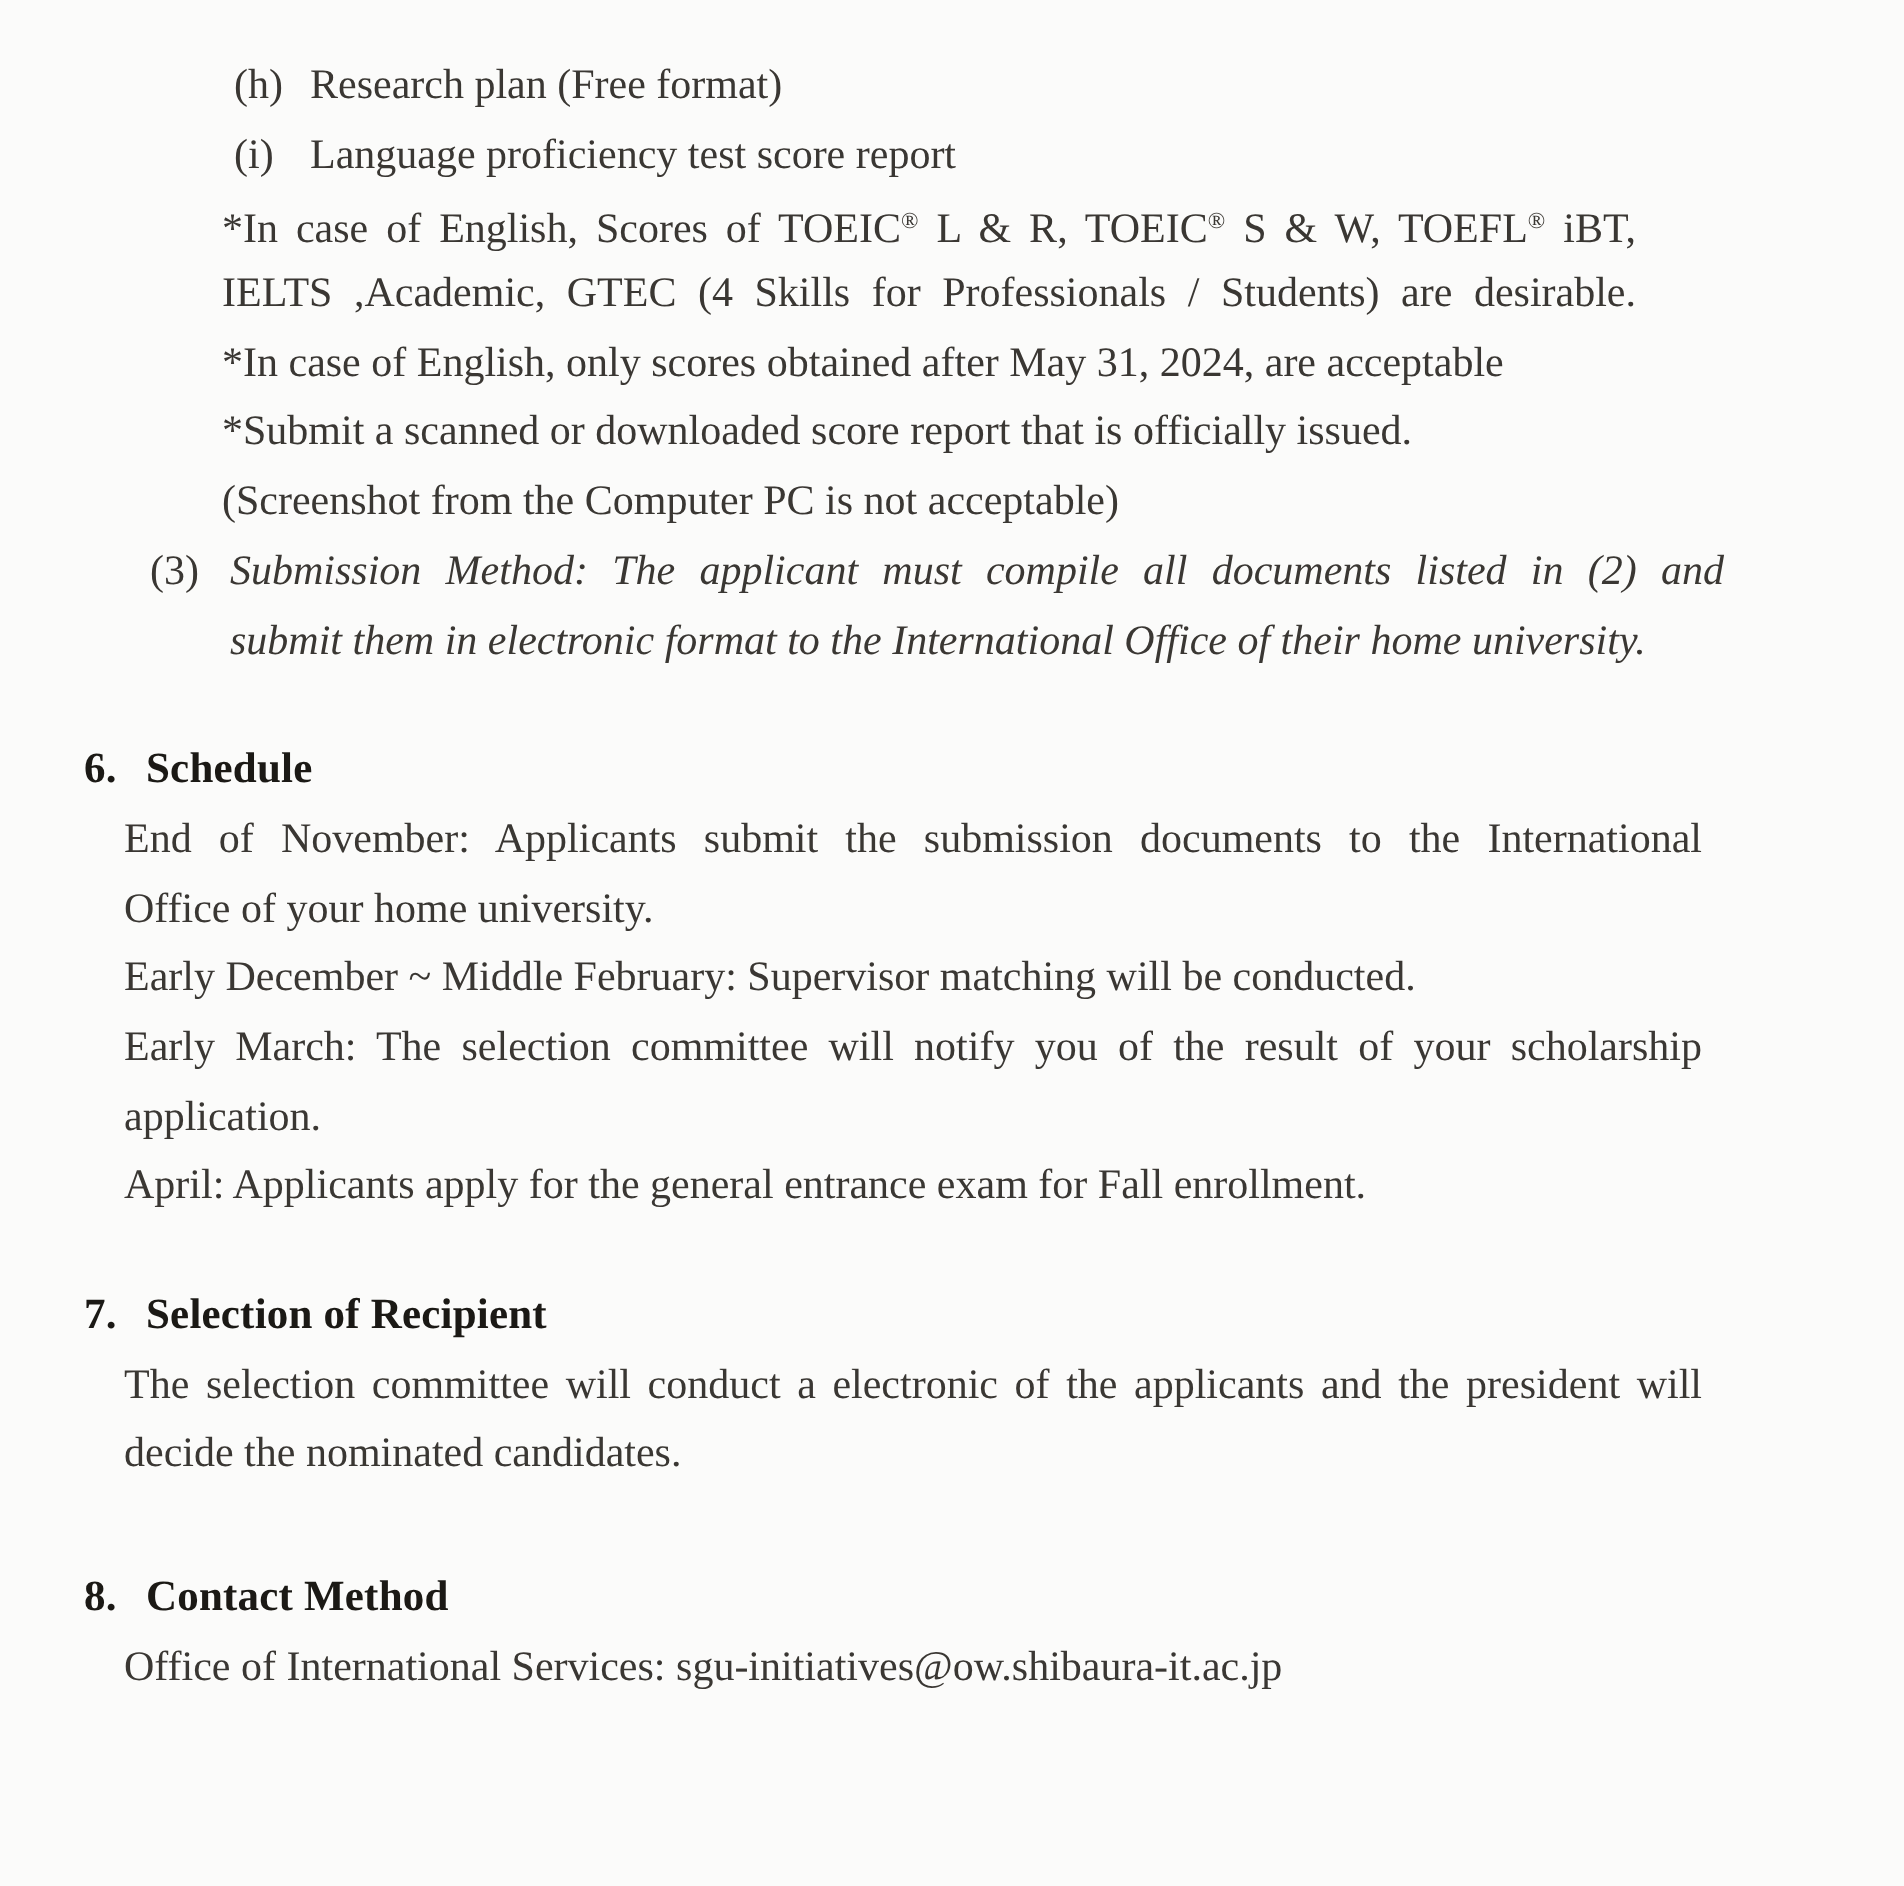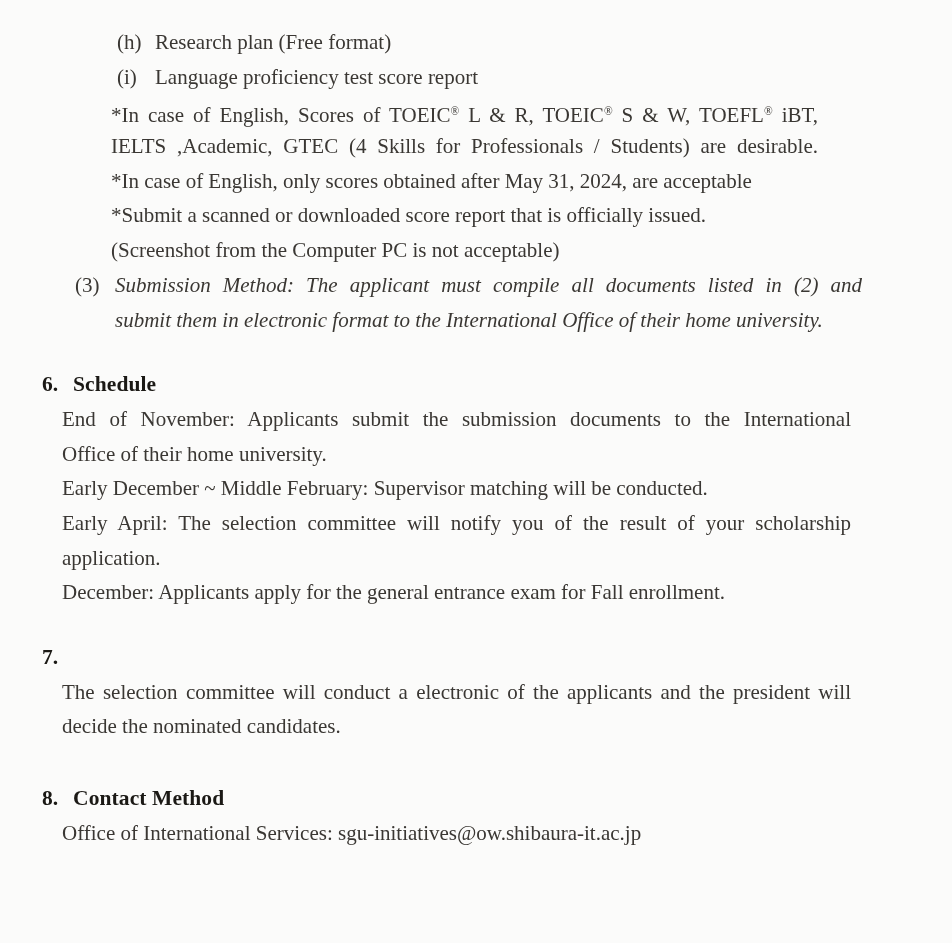--- a/index.html
+++ b/index.html
@@ -100,29 +100,30 @@
       <div class="line">submit them in electronic format to the International Office of their home university.</div>
     </div>
   </div>
 
   <div class="line row section-header gap-sec">
       <span class="num">6.</span>
       <span>Schedule</span>
     </div>
   <div class="section-body">
     <div class="line j">End of November: Applicants submit the submission documents to the International</div>
-    <div class="line">Office of their home university.</div>
+    <div class="line">Office of your home university.</div>
     <div class="line">Early December ~ Middle February: Supervisor matching will be conducted.</div>
-    <div class="line j">Early April: The selection committee will notify you of the result of your scholarship</div>
+    <div class="line j">Early March: The selection committee will notify you of the result of your scholarship</div>
     <div class="line">application.</div>
-    <div class="line">December: Applicants apply for the general entrance exam for Fall enrollment.</div>
+    <div class="line">April: Applicants apply for the general entrance exam for Fall enrollment.</div>
   </div>
 
   <div class="line row section-header gap-sec">
       <span class="num">7.</span>
+      <span>Selection of Recipient</span>
     </div>
   <div class="section-body">
     <div class="line j">The selection committee will conduct a electronic of the applicants and the president will</div>
     <div class="line">decide the nominated candidates.</div>
   </div>
 
   <div class="line row section-header gap-sec-lg">
       <span class="num">8.</span>
       <span>Contact Method</span>
     </div>

